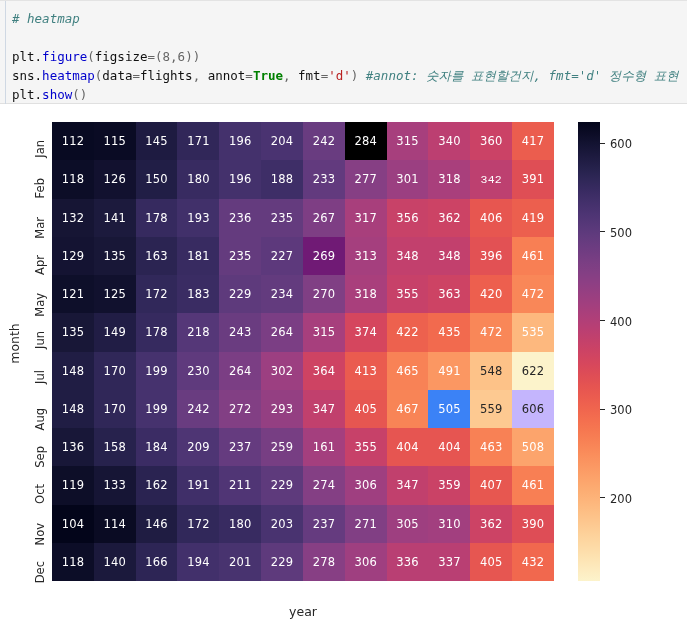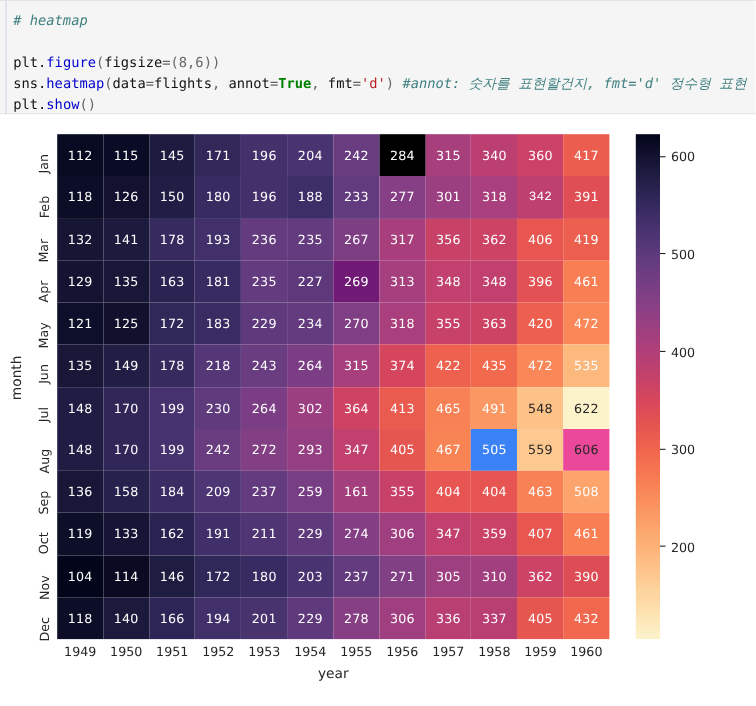--- a/index.html
+++ b/index.html
@@ -267,21 +267,21 @@
         <div class="cell" title="Aug 1950: 170" style="background: rgb(48, 39, 88); color: rgb(255, 255, 255);">170</div>
         <div class="cell" title="Aug 1951: 199" style="background: rgb(70, 50, 110); color: rgb(255, 255, 255);">199</div>
         <div class="cell" title="Aug 1952: 242" style="background: rgb(105, 60, 128); color: rgb(255, 255, 255);">242</div>
         <div class="cell" title="Aug 1953: 272" style="background: rgb(130, 63, 132); color: rgb(255, 255, 255);">272</div>
         <div class="cell" title="Aug 1954: 293" style="background: rgb(148, 63, 130); color: rgb(255, 255, 255);">293</div>
         <div class="cell" title="Aug 1955: 347" style="background: rgb(193, 64, 109); color: rgb(255, 255, 255);">347</div>
         <div class="cell" title="Aug 1956: 405" style="background: rgb(230, 86, 81); color: rgb(255, 255, 255);">405</div>
         <div class="cell" title="Aug 1957: 467" style="background: rgb(248, 132, 86); color: rgb(255, 255, 255);">467</div>
         <div class="cell" title="Aug 1958: 505" style="background: #3b82f6; color: rgb(255, 255, 255);">505</div>
         <div class="cell" title="Aug 1959: 559" style="background: rgb(253, 201, 145); color: rgb(38, 38, 38);">559</div>
-        <div class="cell" title="Aug 1960: 606" style="background: #ec4899; color: rgb(38, 38, 38);">606</div>
+        <div class="cell" title="Aug 1960: 606" style="background: #c4b5fd; color: rgb(38, 38, 38);">606</div>
         <div class="cell" title="Sep 1949: 136" style="background: rgb(24, 23, 56); color: rgb(255, 255, 255);">136</div>
         <div class="cell" title="Sep 1950: 158" style="background: rgb(39, 34, 77); color: rgb(255, 255, 255);">158</div>
         <div class="cell" title="Sep 1951: 184" style="background: rgb(59, 44, 100); color: rgb(255, 255, 255);">184</div>
         <div class="cell" title="Sep 1952: 209" style="background: rgb(78, 53, 116); color: rgb(255, 255, 255);">209</div>
         <div class="cell" title="Sep 1953: 237" style="background: rgb(101, 59, 127); color: rgb(255, 255, 255);">237</div>
         <div class="cell" title="Sep 1954: 259" style="background: rgb(119, 62, 131); color: rgb(255, 255, 255);">259</div>
         <div class="cell" title="Sep 1955: 312" style="background: rgb(164, 63, 126); color: rgb(255, 255, 255);">161</div>
         <div class="cell" title="Sep 1956: 355" style="background: rgb(199, 65, 105); color: rgb(255, 255, 255);">355</div>
         <div class="cell" title="Sep 1957: 404" style="background: rgb(230, 85, 81); color: rgb(255, 255, 255);">404</div>
         <div class="cell" title="Sep 1958: 404" style="background: rgb(230, 85, 81); color: rgb(255, 255, 255);">404</div>
@@ -318,34 +318,20 @@
         <div class="cell" title="Dec 1953: 201" style="background: rgb(72, 51, 111); color: rgb(255, 255, 255);">201</div>
         <div class="cell" title="Dec 1954: 229" style="background: rgb(94, 58, 124); color: rgb(255, 255, 255);">229</div>
         <div class="cell" title="Dec 1955: 278" style="background: rgb(135, 63, 132); color: rgb(255, 255, 255);">278</div>
         <div class="cell" title="Dec 1956: 306" style="background: rgb(159, 63, 128); color: rgb(255, 255, 255);">306</div>
         <div class="cell" title="Dec 1957: 336" style="background: rgb(185, 63, 115); color: rgb(255, 255, 255);">336</div>
         <div class="cell" title="Dec 1958: 337" style="background: rgb(185, 63, 115); color: rgb(255, 255, 255);">337</div>
         <div class="cell" title="Dec 1959: 405" style="background: rgb(230, 86, 81); color: rgb(255, 255, 255);">405</div>
         <div class="cell" title="Dec 1960: 432" style="background: rgb(241, 104, 78); color: rgb(255, 255, 255);">432</div>
       </div>
 
-    <div id="xlabels">
-        <div class="xtick">1949</div>
-        <div class="xtick">1950</div>
-        <div class="xtick">1951</div>
-        <div class="xtick">1952</div>
-        <div class="xtick">1953</div>
-        <div class="xtick">1954</div>
-        <div class="xtick">1955</div>
-        <div class="xtick">1956</div>
-        <div class="xtick">1957</div>
-        <div class="xtick">1958</div>
-        <div class="xtick">1959</div>
-        <div class="xtick">1960</div>
-      </div>
     <div id="xlabel-title">year</div>
 
     <div id="colorbar" style="background: linear-gradient(to top, rgb(252, 243, 203) 0%, rgb(253, 235, 191) 2.5%, rgb(253, 227, 178) 5%, rgb(253, 218, 166) 7.5%, rgb(253, 210, 155) 10%, rgb(253, 200, 144) 12.5%, rgb(253, 191, 133) 15%, rgb(253, 181, 123) 17.5%, rgb(252, 172, 114) 20%, rgb(252, 162, 106) 22.5%, rgb(251, 152, 99) 25%, rgb(250, 142, 92) 27.5%, rgb(248, 131, 86) 30%, rgb(246, 121, 81) 32.5%, rgb(244, 111, 79) 35%, rgb(240, 101, 78) 37.5%, rgb(235, 92, 79) 40%, rgb(229, 84, 81) 42.5%, rgb(222, 77, 86) 45%, rgb(214, 71, 93) 47.5%, rgb(205, 67, 100) 50%, rgb(195, 65, 107) 52.5%, rgb(185, 63, 115) 55%, rgb(174, 63, 121) 57.5%, rgb(163, 63, 126) 60%, rgb(152, 63, 129) 62.5%, rgb(141, 63, 132) 65%, rgb(130, 63, 132) 67.5%, rgb(120, 62, 131) 70%, rgb(109, 60, 129) 72.5%, rgb(98, 59, 126) 75%, rgb(87, 56, 121) 77.5%, rgb(77, 52, 115) 80%, rgb(67, 48, 107) 82.5%, rgb(57, 43, 98) 85%, rgb(47, 39, 87) 87.5%, rgb(37, 33, 75) 90%, rgb(29, 26, 63) 92.5%, rgb(20, 20, 51) 95%, rgb(12, 12, 38) 97.5%, rgb(3, 5, 26) 100%);"></div>
     <div id="cbar-ticks">
         <div class="cbtick" style="top: 366.934px;"><span class="dash"></span><span class="val">200</span></div>
         <div class="cbtick" style="top: 278.324px;"><span class="dash"></span><span class="val">300</span></div>
         <div class="cbtick" style="top: 189.714px;"><span class="dash"></span><span class="val">400</span></div>
         <div class="cbtick" style="top: 101.104px;"><span class="dash"></span><span class="val">500</span></div>
         <div class="cbtick" style="top: 12.4942px;"><span class="dash"></span><span class="val">600</span></div>
       </div>

